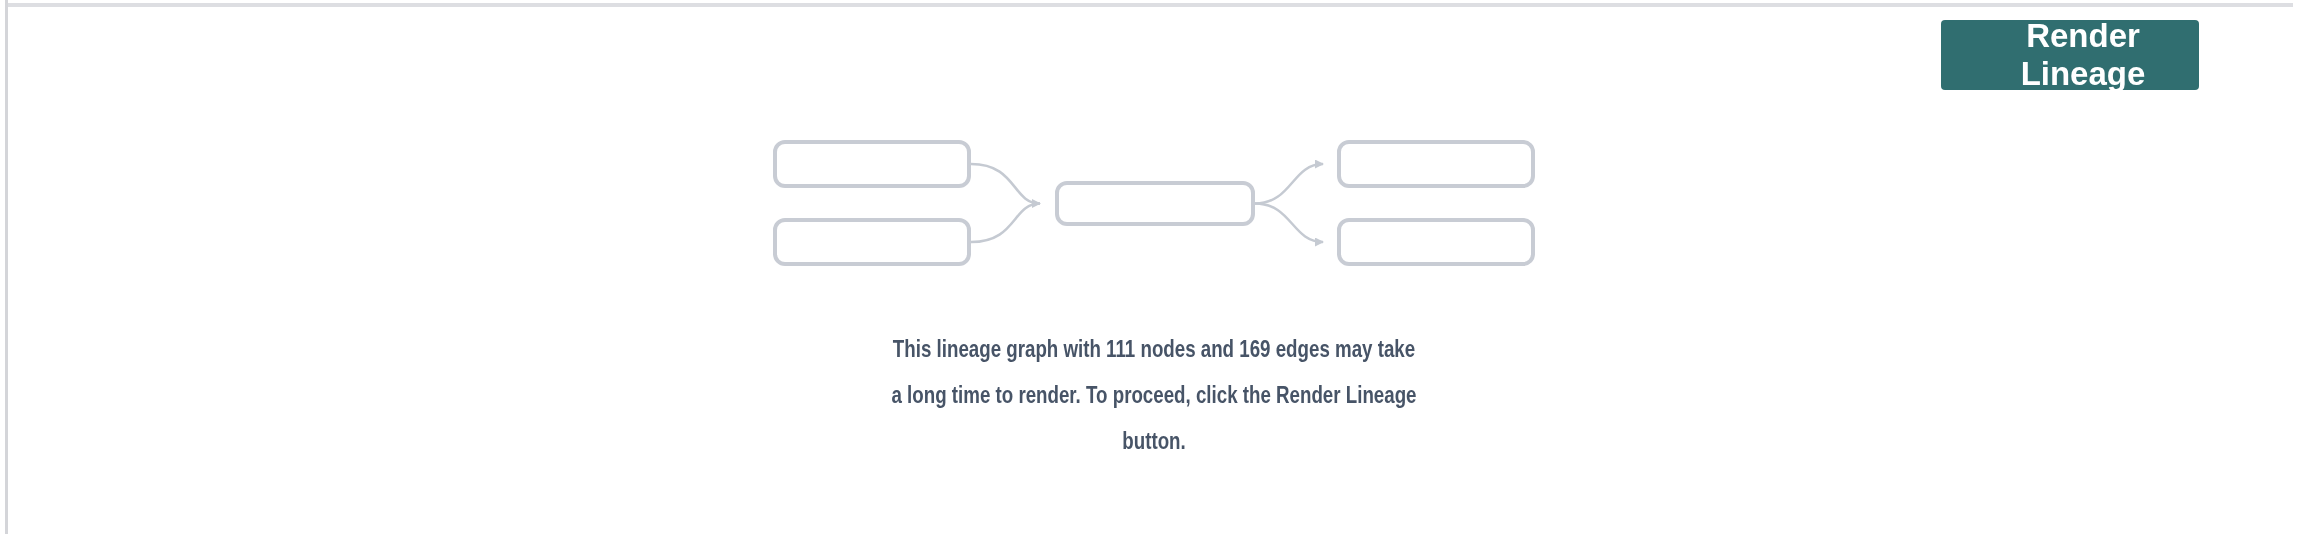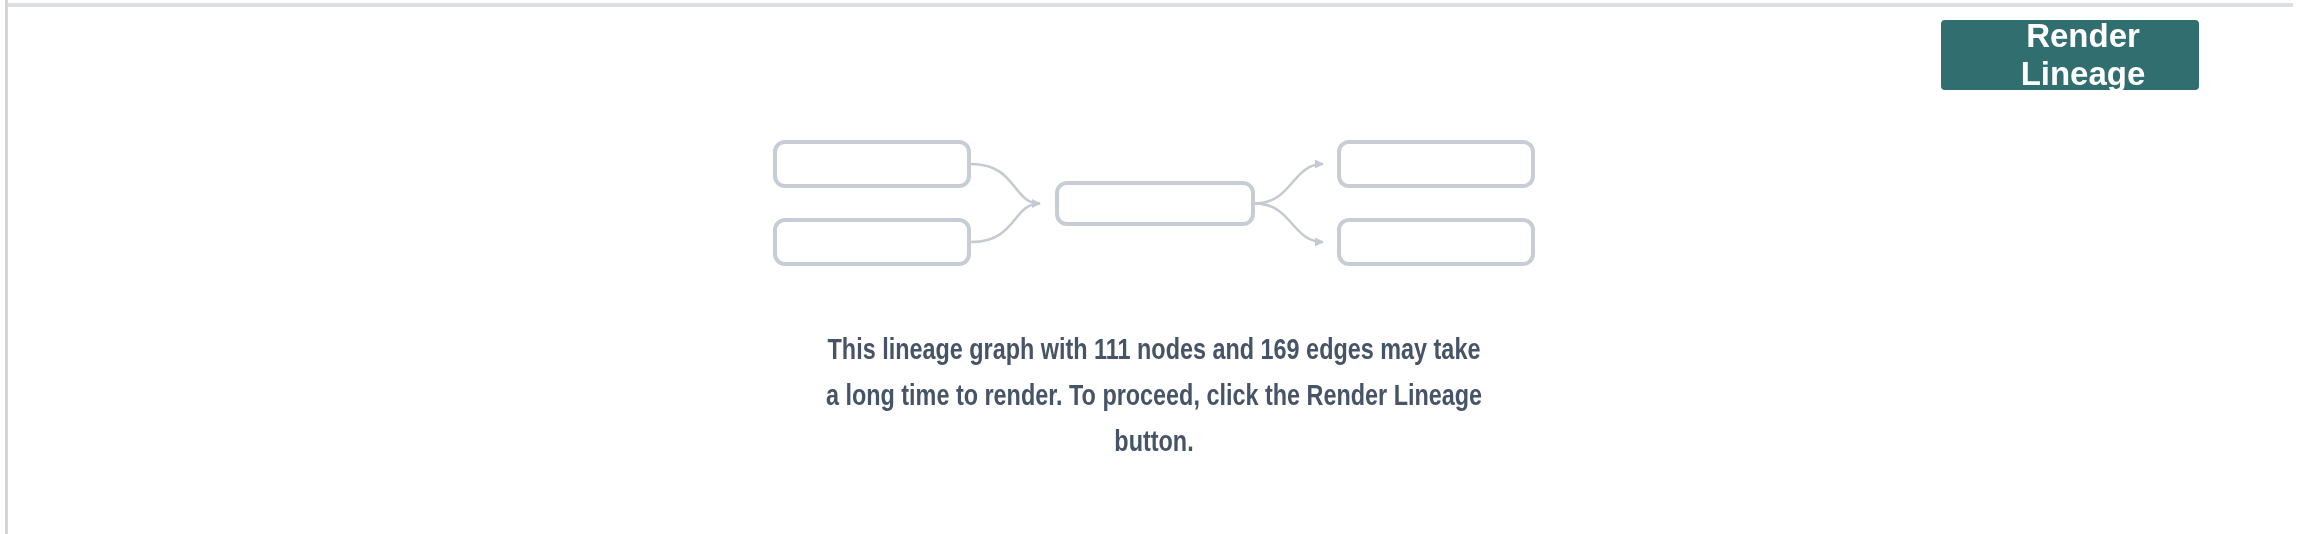--- a/index.html
+++ b/index.html
@@ -32,21 +32,21 @@
   }
   .graphic {
     position:absolute; left:772px; top:139px;
   }
   .message {
     position:absolute; top:326px; left:0;
     width:100%;
     text-align:center;
     color:#475467;
     font-weight:700;
-    font-size:30px;
+    font-size:24px;
     line-height:46px;
   }
   .message .line {
     white-space:nowrap;
     transform:scaleX(0.78);
     transform-origin:50% 50%;
   }
 </style>
 </head>
 <body>

